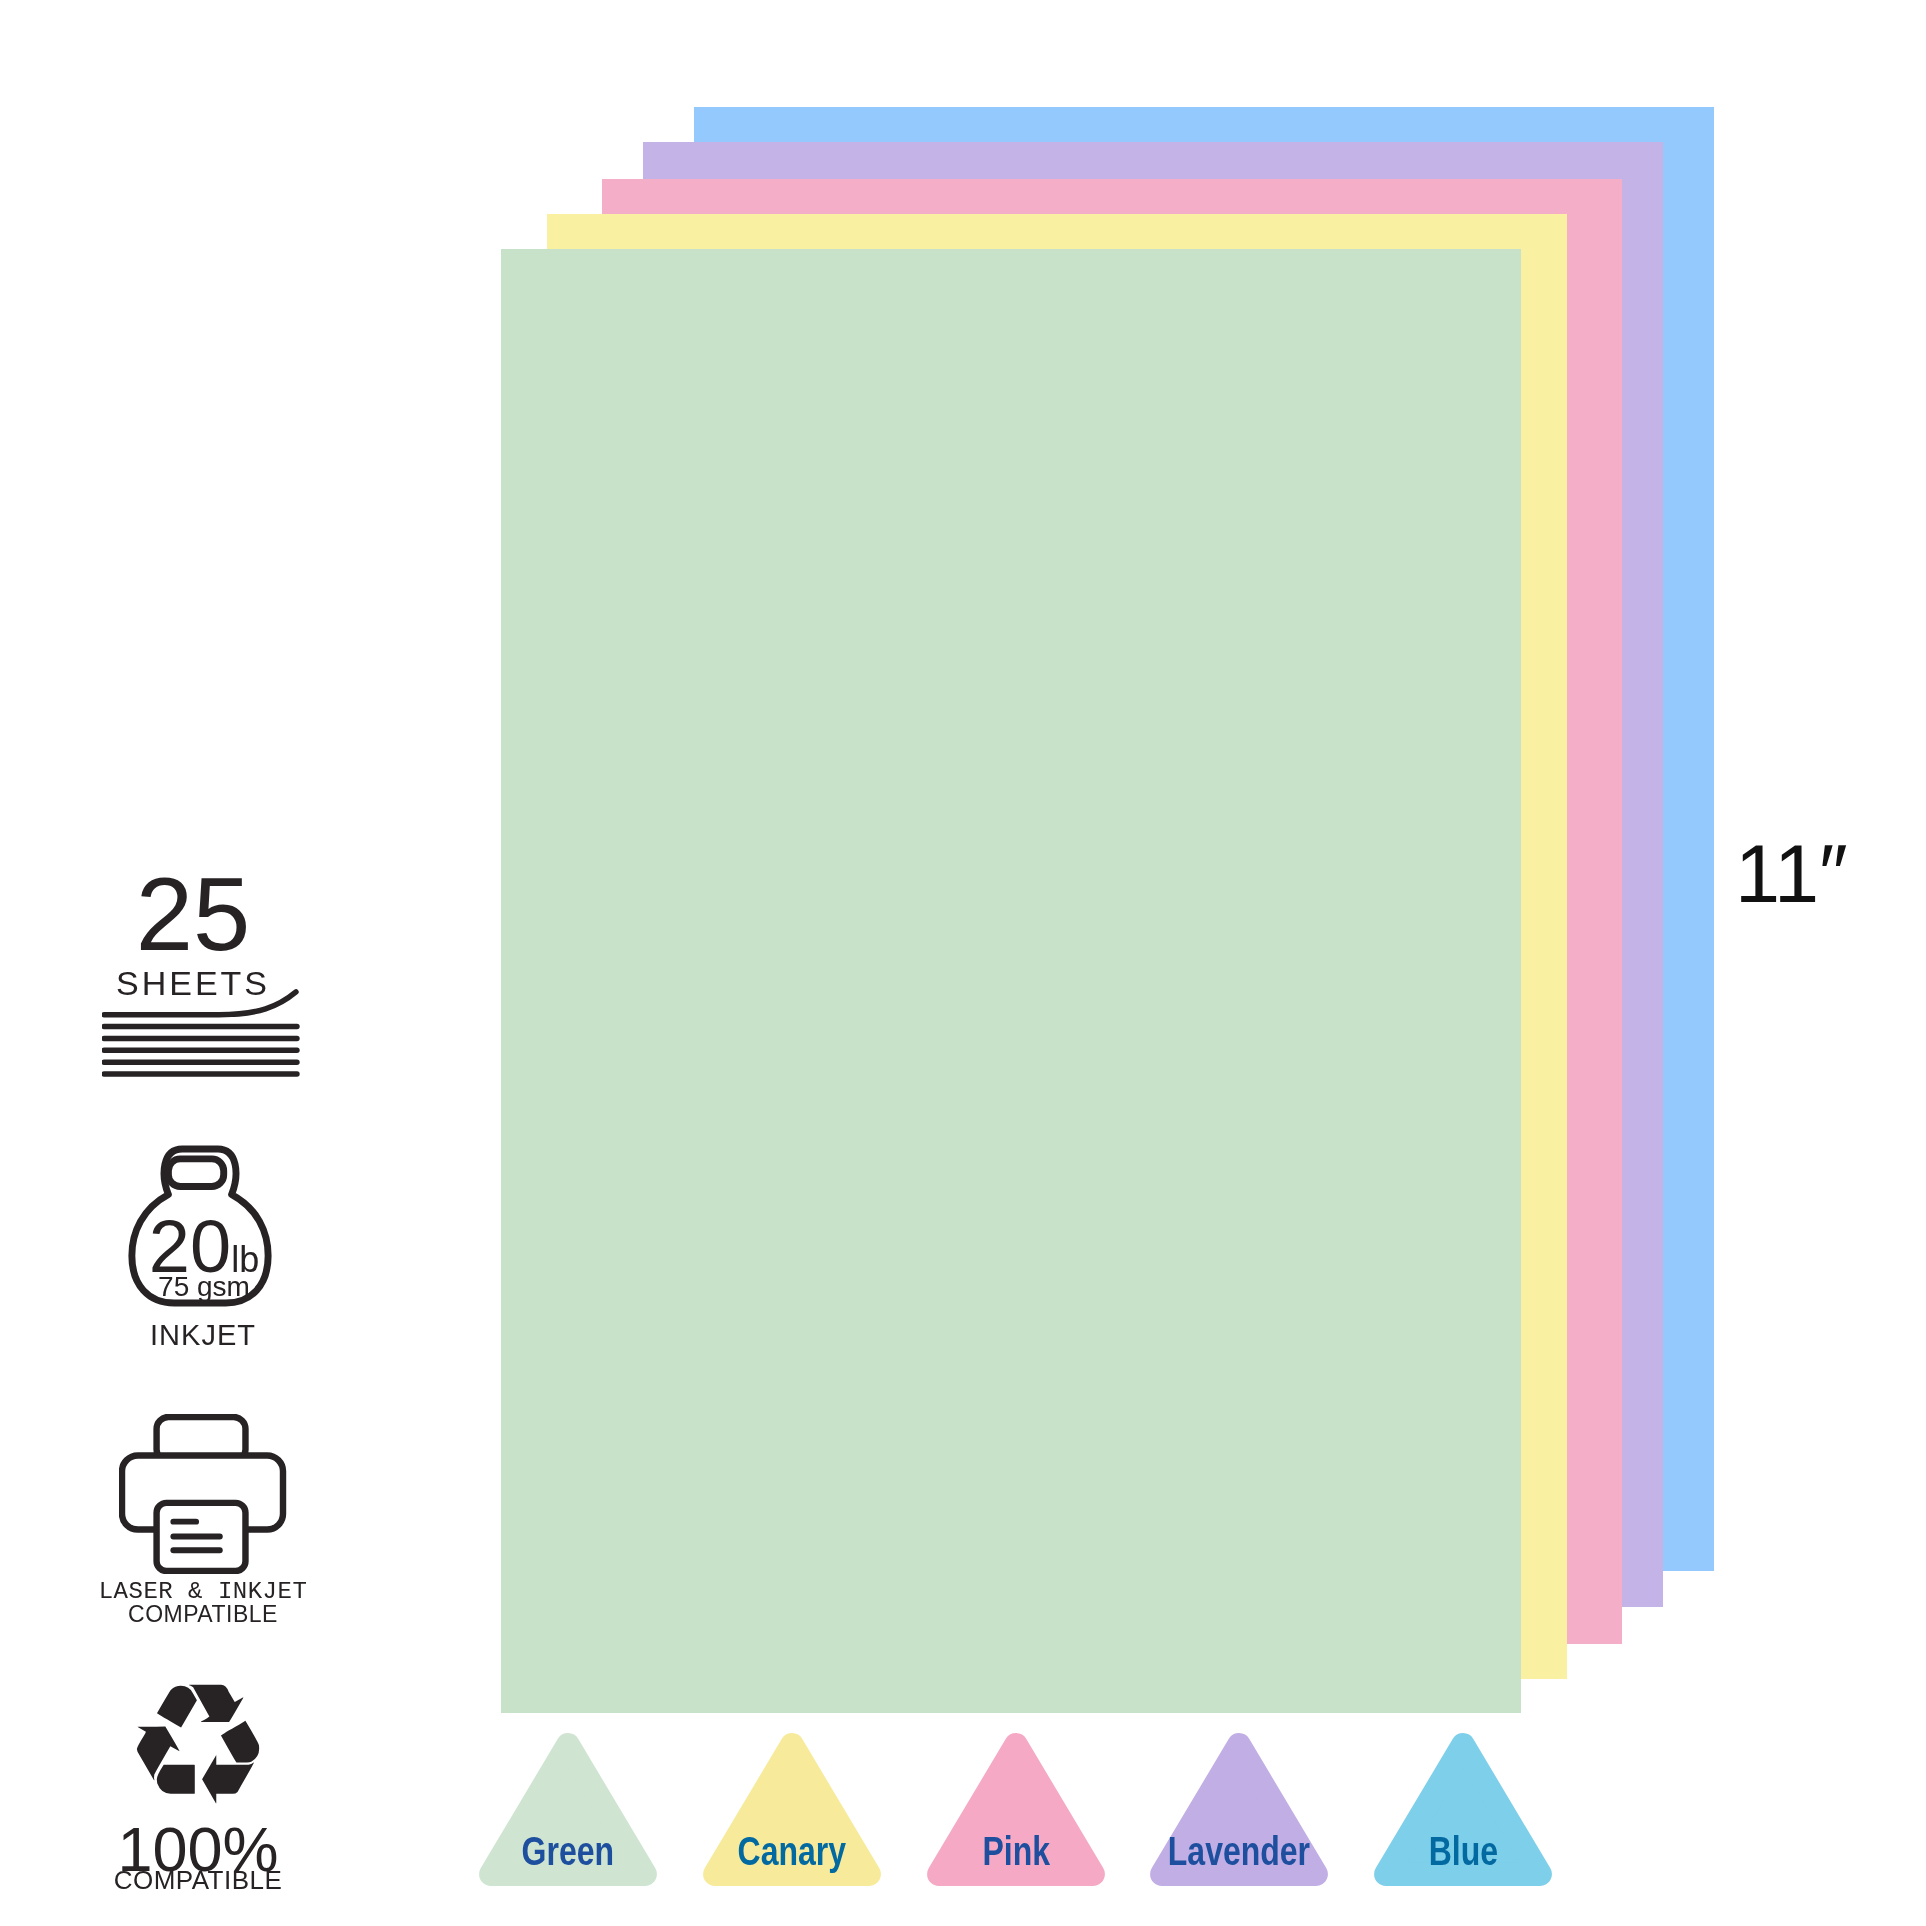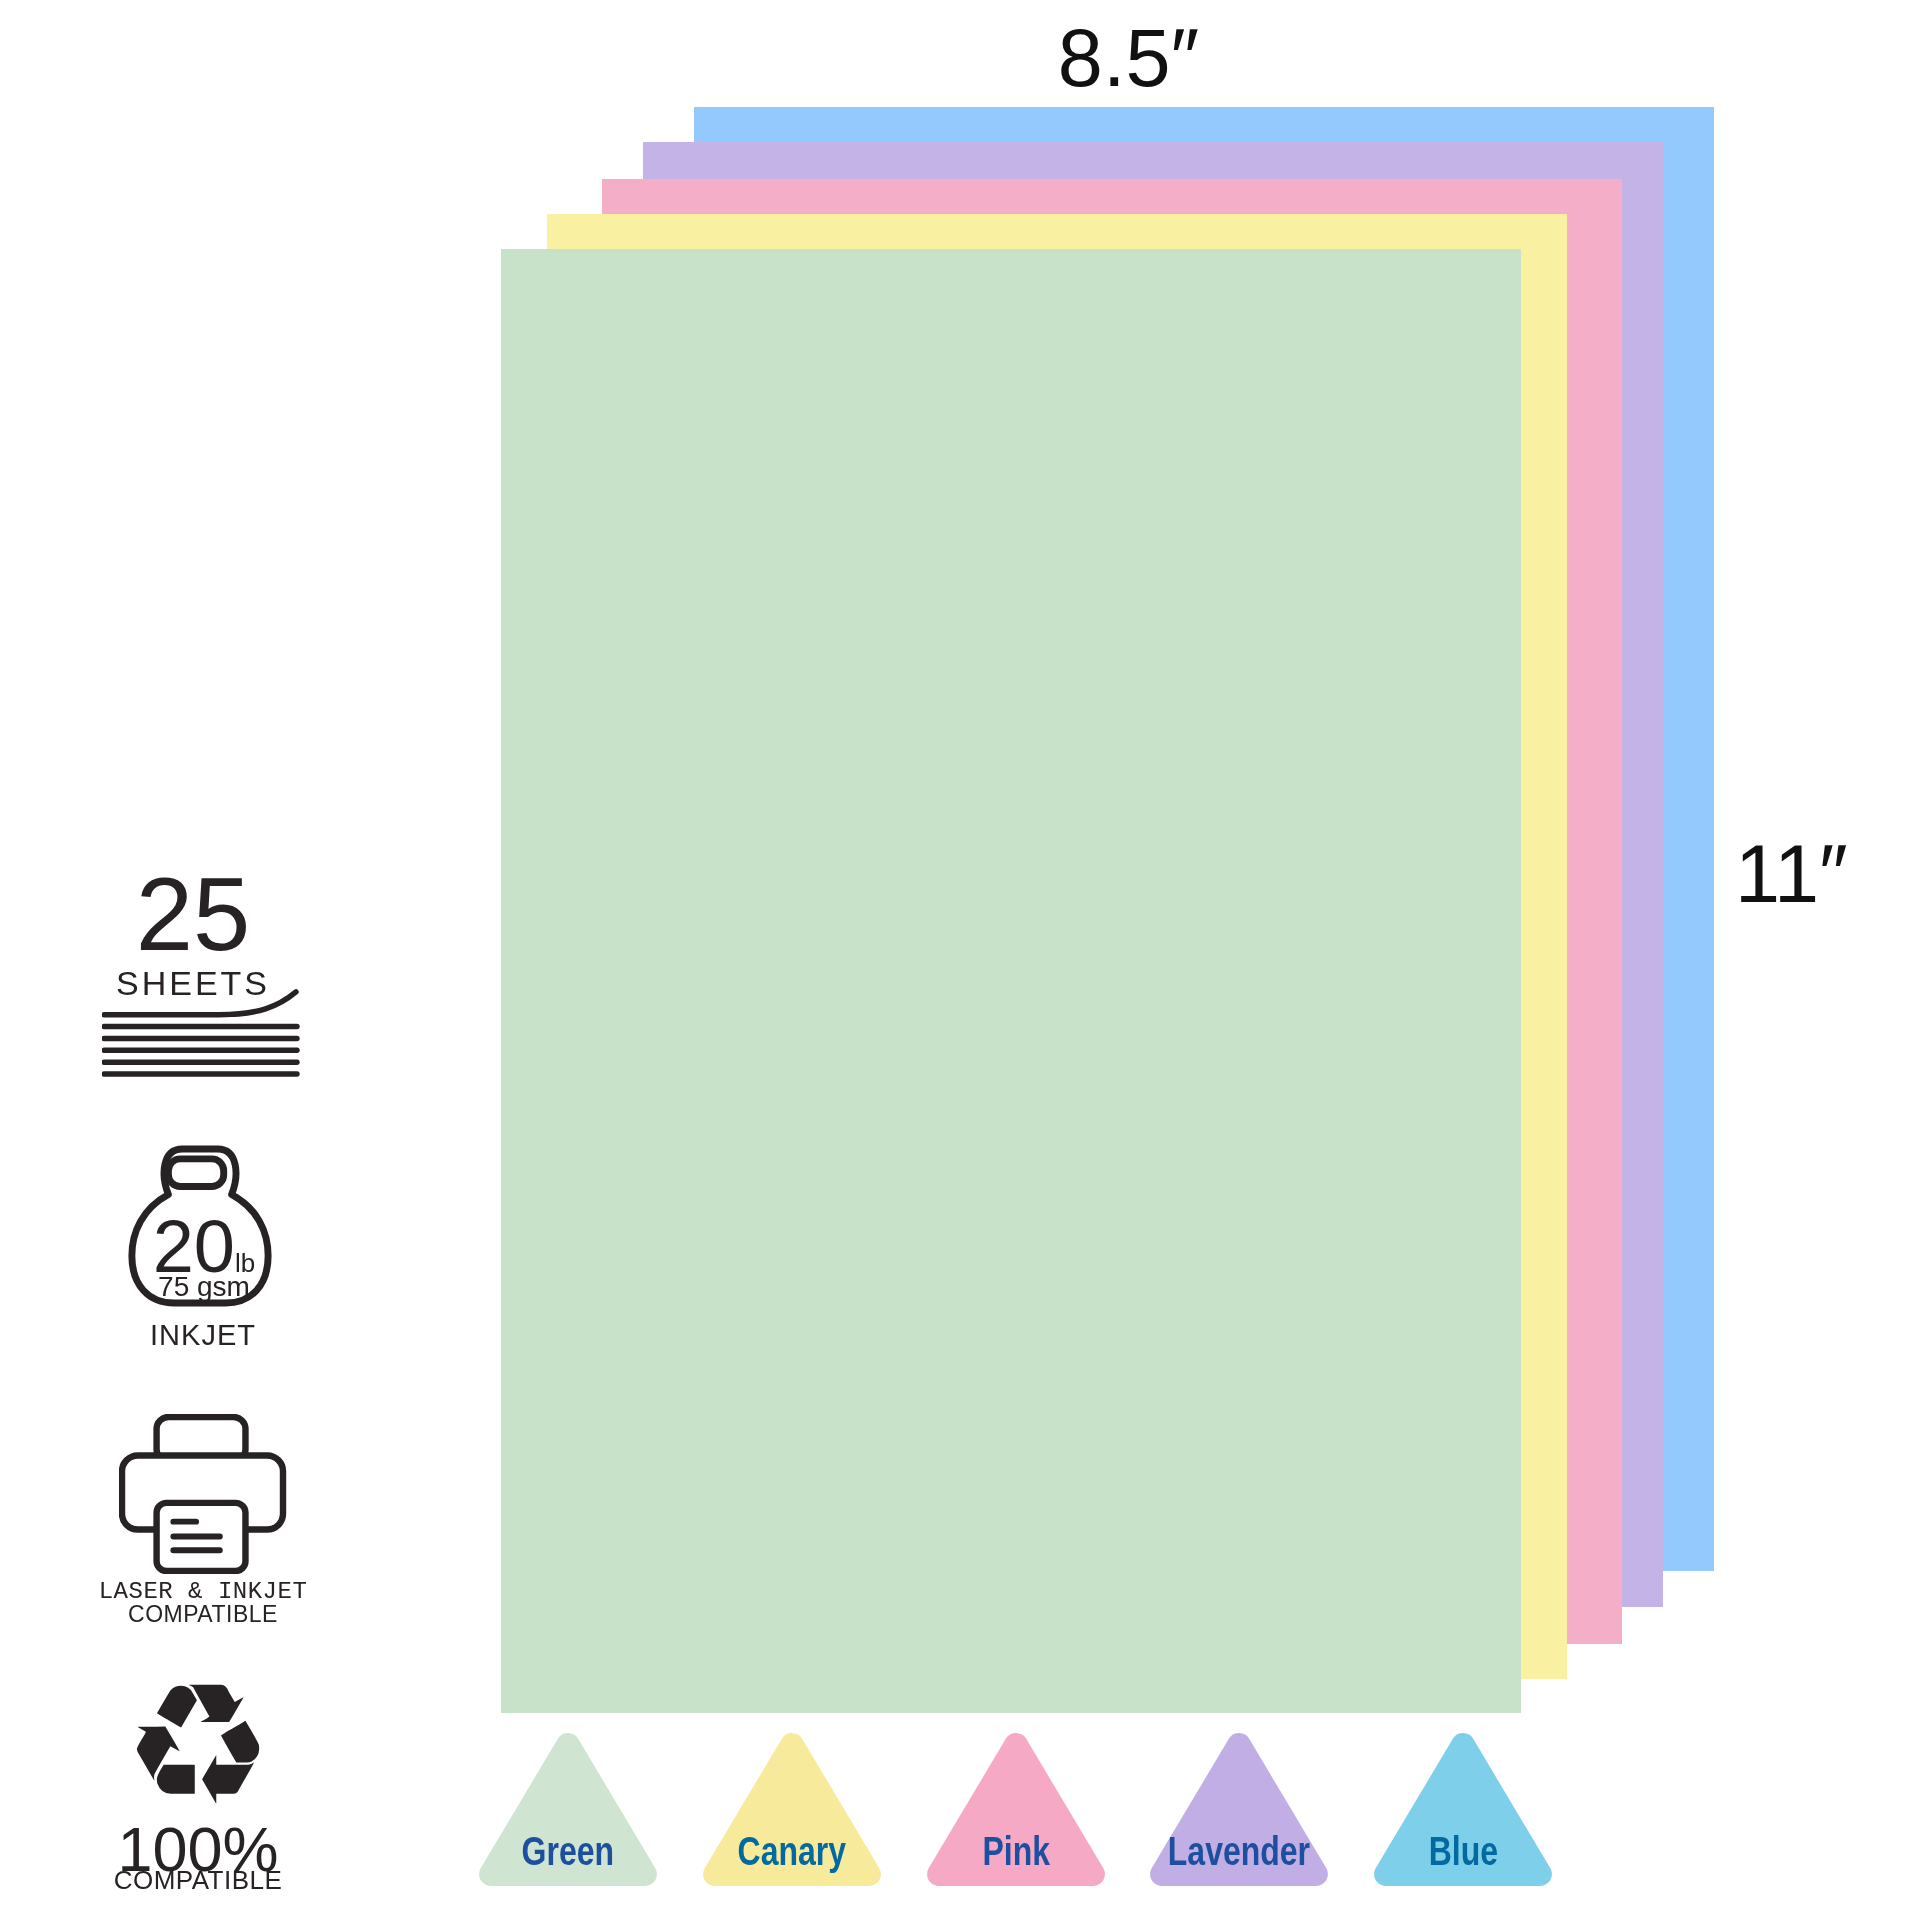--- a/index.html
+++ b/index.html
@@ -19,21 +19,21 @@
   #dim-height{left:1735px; top:834px;}
 
   .icon-text{position:absolute; text-align:center; line-height:1;}
   #count-value   {left:84px;  top:863px;  width:218px; font-size:103px;}
   #count-unit    {left:84px;  top:966px;  width:218px; font-size:34px; letter-spacing:3px;}
   #count-lines   {position:absolute; left:102px; top:985px;}
 
   #weight-icon   {position:absolute; left:121px; top:1139px;}
   #weight-value-row{left:121px; top:1210px; width:166px;}
   #weight-value-row .big{font-size:74px;}
-  #weight-value-row .small{font-size:26px;}
+  #weight-value-row .small{font-size:36px;}
   #weight-gsm    {left:121px; top:1273px; width:166px; font-size:28px;}
   #weight-label  {left:104px; top:1321px; width:198px; font-size:29px; letter-spacing:1px;}
 
   #printer-icon  {position:absolute; left:119px; top:1414px;}
   #printer-line1 {left:84px; top:1580px; width:238px; font-size:24px; letter-spacing:0.5px;font-family:Liberation Mono, monospace;}
   #printer-line2 {left:84px; top:1603px; width:238px; font-size:23px; letter-spacing:0.5px;}
 
   #recycle-glyph {left:89px; top:1661px; width:218px; font-size:168px;
                   font-family:"DejaVu Sans", sans-serif;}
   #recycle-value {left:84px; top:1818px; width:228px; font-size:63px;}
@@ -60,21 +60,20 @@
 <body>
 
 <div id="canvas">
 
   <div class="sheet" id="sheet-blue" style="background-color: rgb(147, 201, 252);"></div>
   <div class="sheet" id="sheet-lavender" style="background-color: rgb(196, 179, 230);"></div>
   <div class="sheet" id="sheet-pink" style="background-color: rgb(244, 174, 200);"></div>
   <div class="sheet" id="sheet-canary" style="background-color: rgb(250, 240, 161);"></div>
   <div class="sheet" id="sheet-green" style="background-color: rgb(200, 226, 202);"></div>
 
-  <div class="dim" id="dim-width" style="color: rgb(17, 17, 17);">8.5″</div>
   <div class="dim" id="dim-height" style="color: rgb(17, 17, 17); text-align: center;">11″</div>
 
   <div style="color: rgb(39, 35, 36);">
 
     <div class="icon-text" id="count-value">25</div>
     <div class="icon-text" id="count-unit">SHEETS</div>
     <svg id="count-lines" width="198" height="94" viewBox="0 0 200 95">
       <path class="ink-line" d="M 2,30 H 118 C 158,30 178,22 196,7"></path>
       <line class="ink-line" x1="2" y1="42" x2="197" y2="42"></line>
       <line class="ink-line" x1="2" y1="54" x2="197" y2="54"></line>

